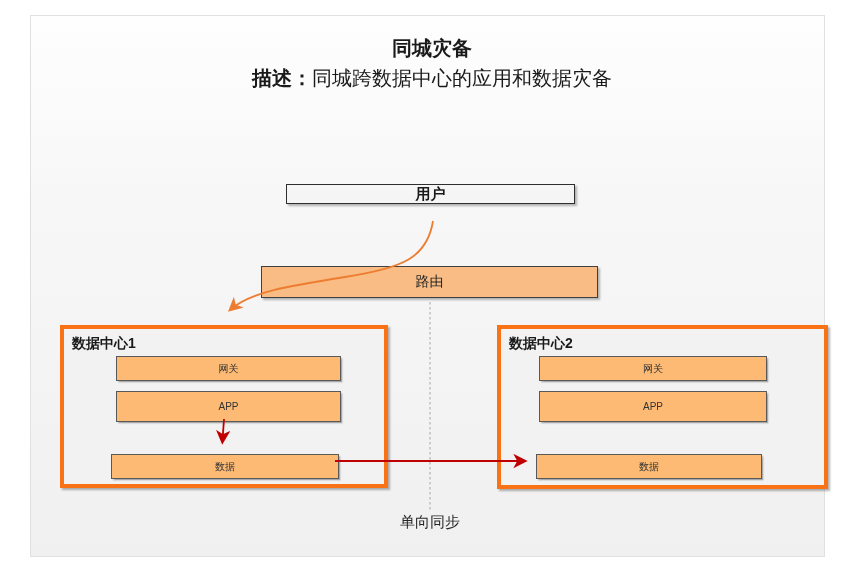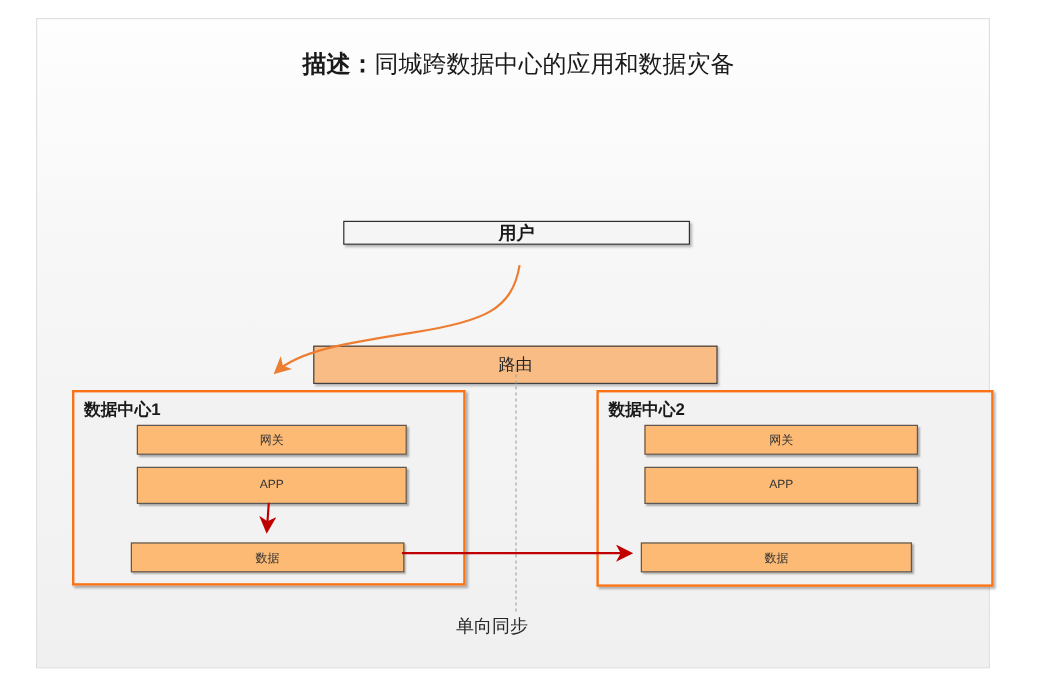--- a/index.html
+++ b/index.html
@@ -26,27 +26,27 @@
     position:absolute;box-sizing:border-box;
     display:flex;align-items:center;justify-content:center;
     box-shadow:1.5px 1.5px 2px rgba(0,0,0,0.28);
   }
   .user-box{
     left:286px;top:184px;width:289px;height:20px;
     background:#f5f5f5;border:1.4px solid #2f2f2f;
     font-size:15px;font-weight:bold;color:#1a1a1a;
   }
   .router-box{
-    left:261px;top:288px;width:337px;height:32px;
+    left:261px;top:266px;width:337px;height:32px;
     background:#f8bc84;border:1px solid #404040;
     font-size:14px;color:#262626;
   }
   .dc-box{
     position:absolute;box-sizing:border-box;
-    background:#f2f2f2;border:2px solid #f97316;
+    background:#f2f2f2;border:4px solid #f97316;
     box-shadow:2px 2px 2px rgba(0,0,0,0.3);
   }
   .dc1{left:60px;top:325px;width:328px;height:163px;}
   .dc2{left:497px;top:325px;width:331px;height:164px;}
   .dc-title{
     position:absolute;left:8px;top:6px;
     font-size:14px;font-weight:bold;color:#1a1a1a;
   }
   .layer{
     position:absolute;box-sizing:border-box;
@@ -58,34 +58,35 @@
   
   .dc1 .gw  {left:52px;top:27px;width:225px;height:25px;}
   .dc1 .app {left:52px;top:62px;width:225px;height:31px;}
   .dc1 .data{left:47px;top:125px;width:228px;height:25px;}
   
   .dc2 .gw  {left:38px;top:27px;width:228px;height:25px;}
   .dc2 .app {left:38px;top:62px;width:228px;height:31px;}
   .dc2 .data{left:35px;top:125px;width:226px;height:25px;}
 
   .sync-label{
-    position:absolute;left:410px;top:513px;transform:translateX(-50%);
+    position:absolute;left:430px;top:513px;transform:translateX(-50%);
     font-size:15px;color:#262626;white-space:nowrap;
   }
   svg.overlay{
     position:absolute;left:0;top:0;width:864px;height:579px;
     pointer-events:none;z-index:10;
   }
 </style>
 </head>
 <body>
 
 <div class="panel"></div>
 
 <div class="header">
+  <div class="title">同城灾备</div>
   <div class="desc"><b>描述：</b><span>同城跨数据中心的应用和数据灾备</span></div>
 </div>
 
 <div class="box user-box">
   <span>用户</span>
 </div>
 
 <div class="box router-box">
   <span>路由</span>
 </div>

